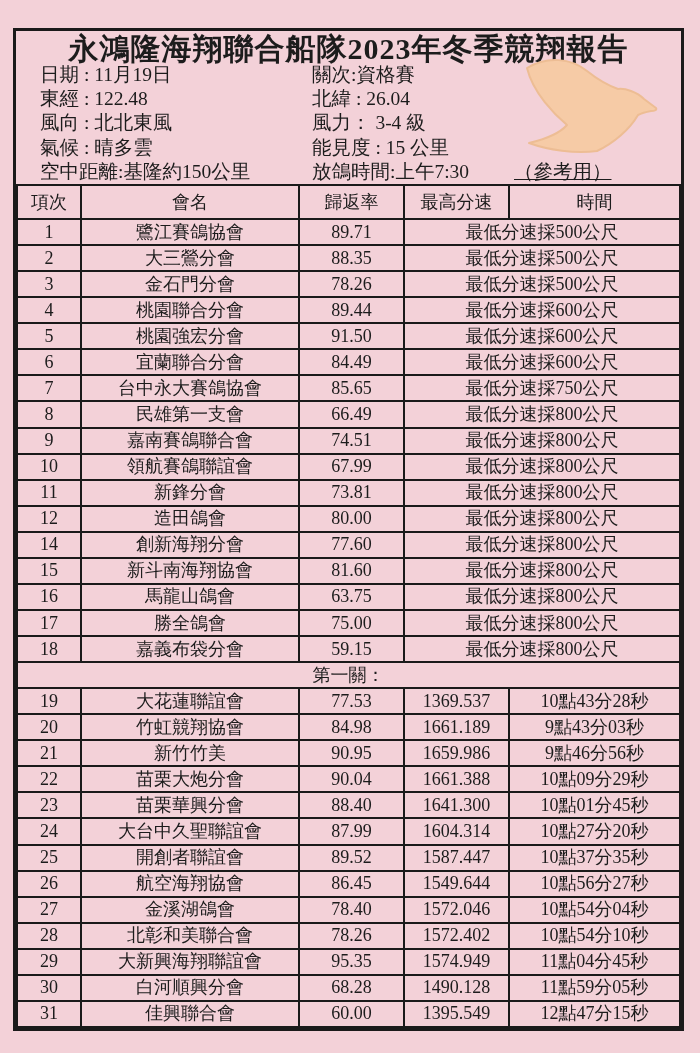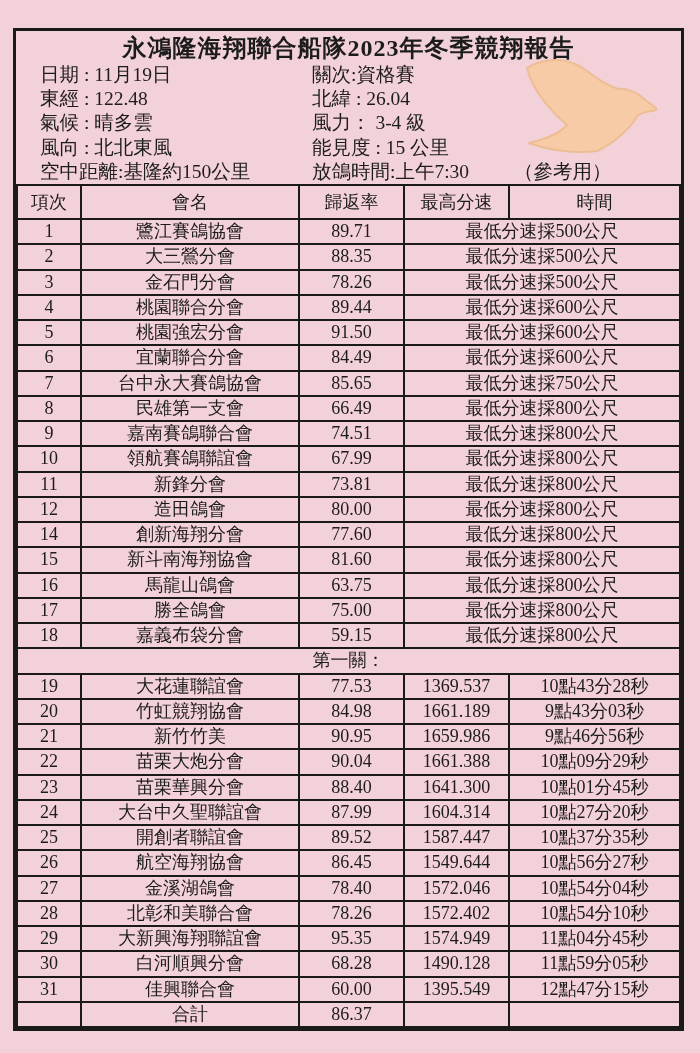--- a/index.html
+++ b/index.html
@@ -13,33 +13,33 @@
   }
   .card{
     position:absolute;left:13px;top:28px;
     width:671px;height:1003px;
     border:3px solid var(--border,#1a1a1a);
     box-sizing:border-box;
   }
   .title{
     height:31px;line-height:33px;margin-top:1px;
     text-align:center;
-    font-size:24px;font-weight:bold;letter-spacing:1px;
+    font-size:30px;font-weight:bold;letter-spacing:1px;
     white-space:nowrap;
   }
   .info{
     position:relative;height:121px;font-size:19.5px;
   }
   .info-col{position:absolute;top:0;}
   .info-left{left:24px;}
   .info-right{left:296px;}
   .info-line{height:24.2px;line-height:24.2px;white-space:nowrap;}
   .note{
     position:absolute;left:498px;top:96.8px;
-    height:24.2px;line-height:24.2px;font-size:19.5px;white-space:nowrap;
+    height:24.2px;line-height:24.2px;font-size:19.5px;white-space:nowrap;text-decoration:underline;
   }
   .dove{
     position:absolute;left:499px;top:24px;
     width:160px;height:110px;
   }
   table.report{
     width:100%;height:844px;
     border-collapse:collapse;table-layout:fixed;
   }
   table.report th, table.report td{
@@ -59,22 +59,22 @@
 
 <div class="page">
   <div class="card">
 
     <div class="title">永鴻隆海翔聯合船隊2023年冬季競翔報告</div>
 
     <div class="info">
       <div class="info-col info-left">
         <div class="info-line">日期 : 11月19日</div>
         <div class="info-line">東經 : 122.48</div>
+        <div class="info-line">風向 : 北北東風</div>
         <div class="info-line">氣候 : 晴多雲</div>
-        <div class="info-line">風向 : 北北東風</div>
         <div class="info-line">空中距離:基隆約150公里</div>
       </div>
       <div class="info-col info-right">
         <div class="info-line">關次:資格賽</div>
         <div class="info-line">北緯 : 26.04</div>
         <div class="info-line">風力： 3-4 級</div>
         <div class="info-line">能見度 : 15 公里</div>
         <div class="info-line">放鴿時間:上午7:30</div>
       </div>
       <div class="note">（參考用）</div>
@@ -291,24 +291,17 @@
             <td>1490.128</td>
             <td>11點59分05秒</td>
           </tr>
           <tr>
             <td>31</td>
             <td>佳興聯合會</td>
             <td>60.00</td>
             <td>1395.549</td>
             <td>12點47分15秒</td>
           </tr>
-          <tr>
-            <td></td>
-            <td>合計</td>
-            <td>86.37</td>
-            <td></td>
-            <td></td>
-          </tr>
         </tbody>
     </table>
 
   </div>
 </div>
 
 </body></html>

